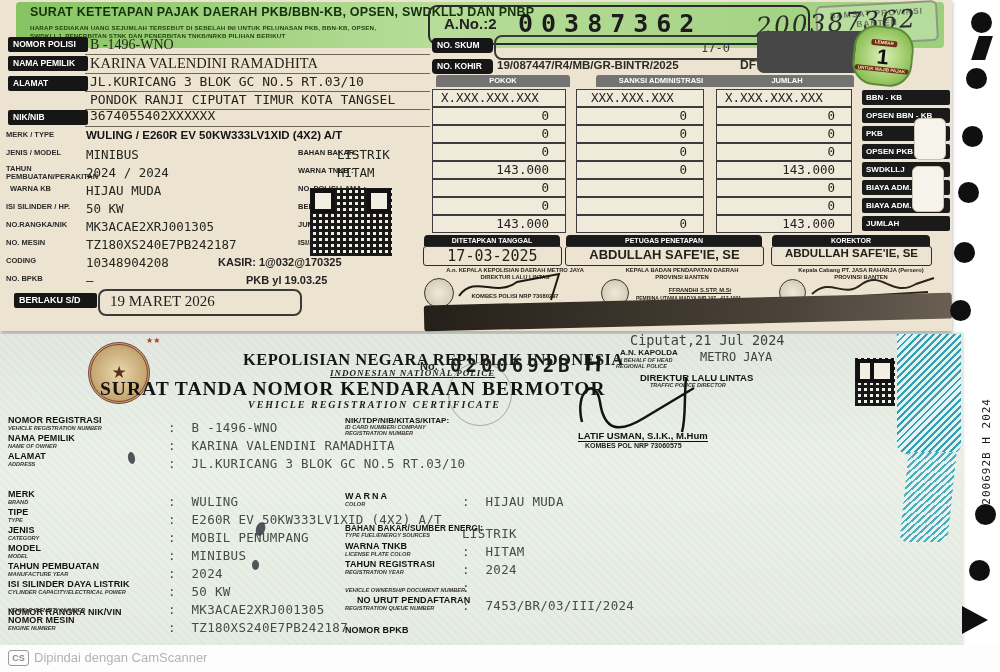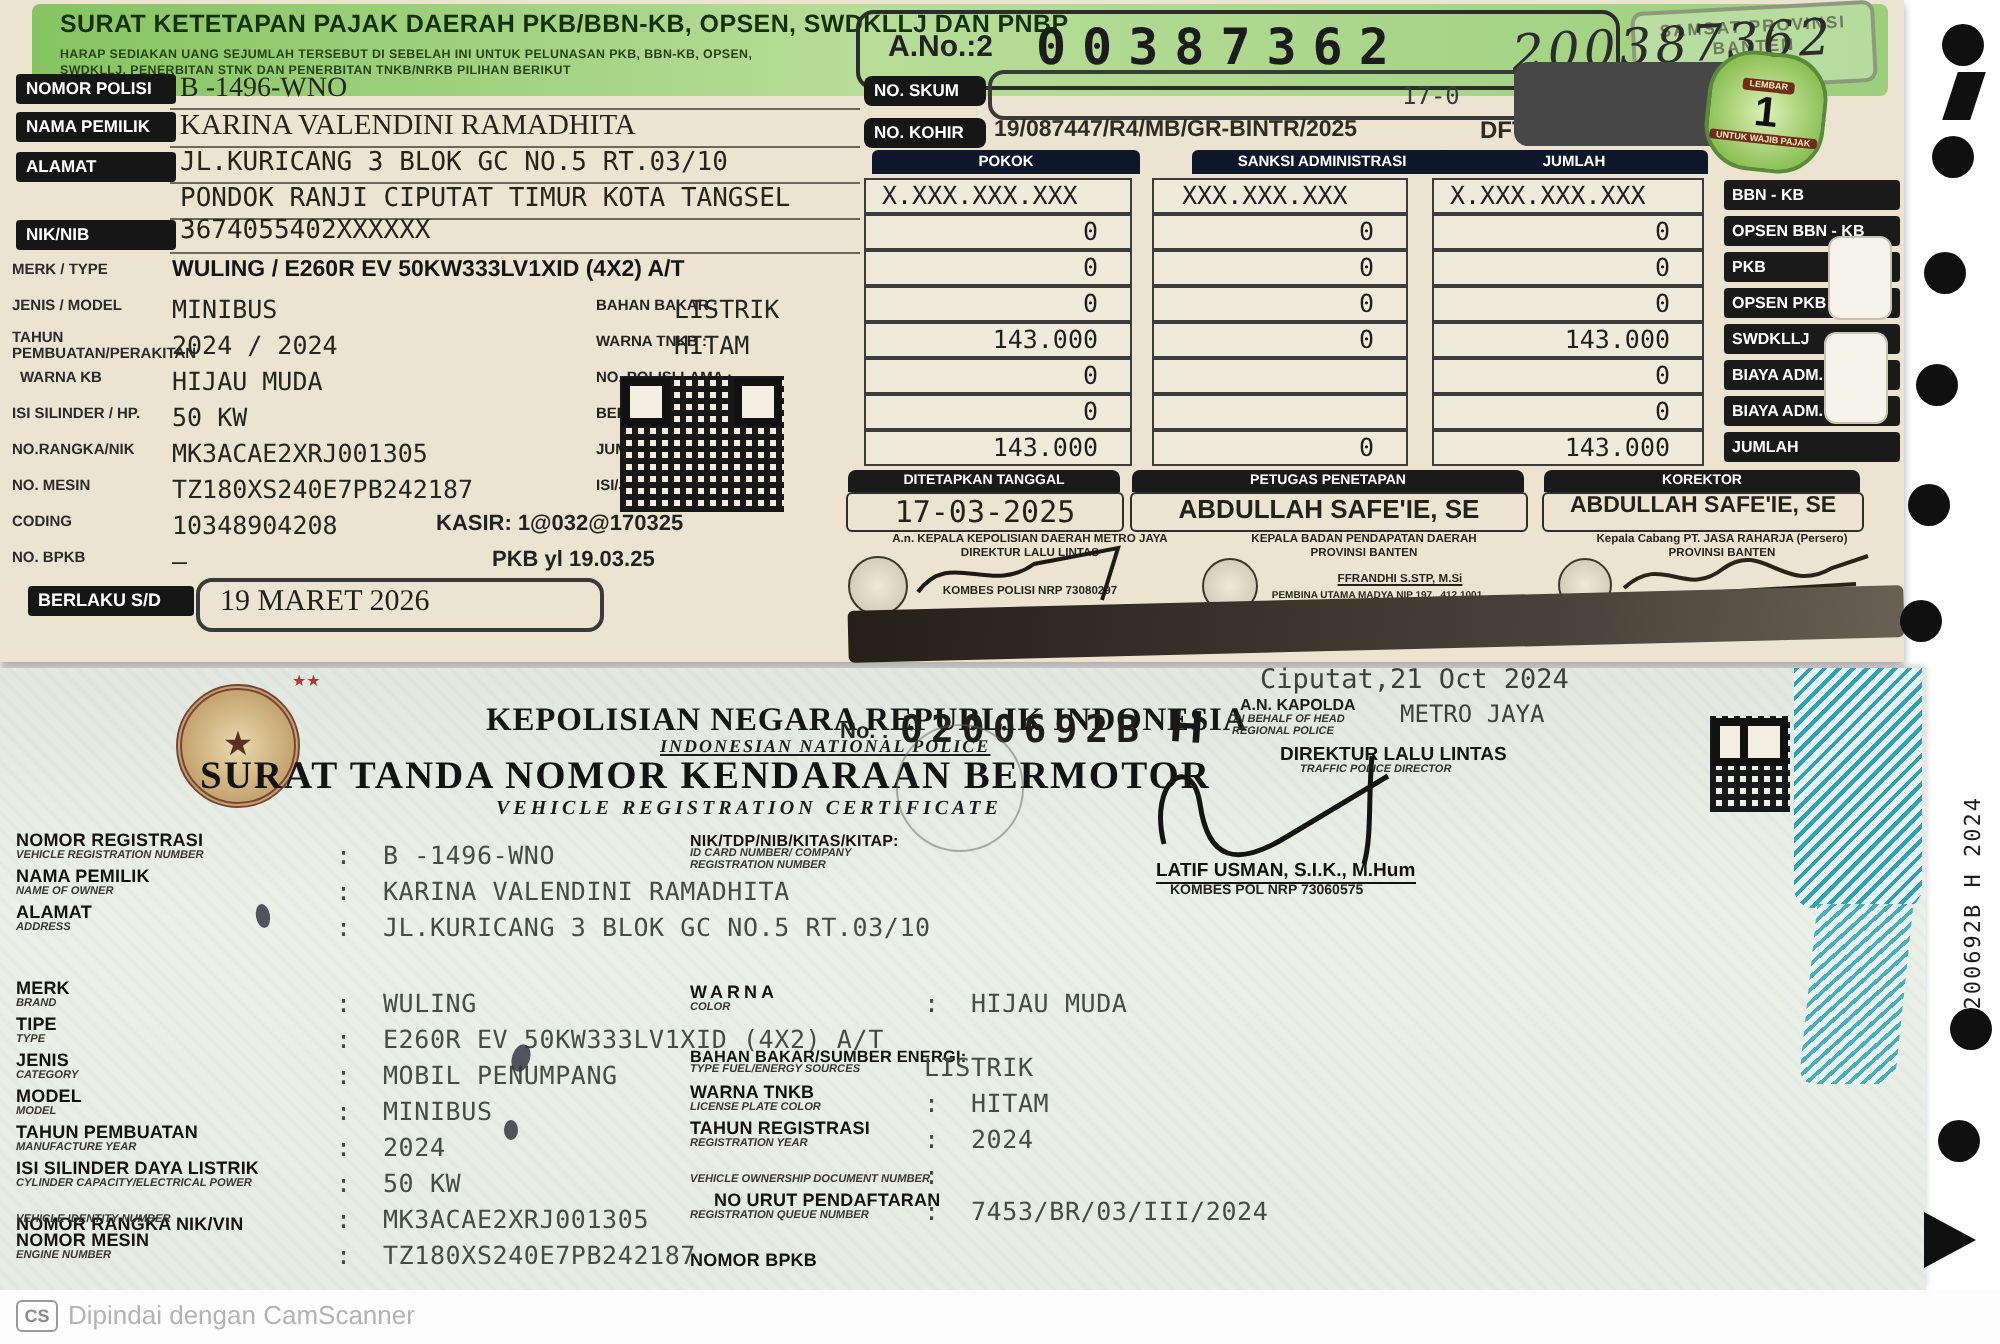--- a/index.html
+++ b/index.html
@@ -29,21 +29,21 @@
     padding-top:3px;background:rgba(255,255,255,.25);}
   .hand{position:absolute;left:756px;top:8px;font-family:"DejaVu Serif",serif;font-style:italic;
     font-size:25px;color:#2c2c2c;transform:rotate(-3deg);letter-spacing:2px;}
   .redact{position:absolute;background:#474747;border-radius:7px;}
   .lembar{position:absolute;left:853px;top:26px;width:56px;height:56px;border-radius:38%;
     background:radial-gradient(#dff0b8,#8cc055 75%);border:2px solid #5a8a3a;transform:rotate(6deg);
     display:flex;flex-direction:column;align-items:center;justify-content:center;}
   .lm-top,.lm-bot{background:#6d2c1c;color:#ffe9b0;font-size:4.5px;font-weight:bold;padding:0 3px;border-radius:2px;text-align:center;line-height:5.5px;}
   .lm-num{font-size:21px;font-weight:bold;color:#101010;line-height:21px;}
   .skumbox{position:absolute;left:494px;top:35px;width:360px;height:21px;border:2px solid #3a3a3a;border-radius:8px;}
-  .thead{position:absolute;top:75px;height:12px;background:#0f172a;color:#fff;font-weight:bold;font-size:7.5px;
+  .thead{position:absolute;top:75px;height:12px;background:#737373;color:#fff;font-weight:bold;font-size:7.5px;
     text-align:center;line-height:12px;border-radius:3px 3px 0 0;}
   .tc{position:absolute;border:1.6px solid #3c3c3c;background:rgba(255,255,255,.22);
     font-family:"DejaVu Sans Mono",monospace;font-size:12.5px;color:#1e1e1e;text-align:right;
     padding:0 16px 0 0;height:16px;line-height:16px;box-sizing:content-box;}
   .rlb{position:absolute;left:862px;width:84px;background:#1a1a1a;color:#fff;font-weight:bold;font-size:8px;
     height:15px;line-height:15px;padding-left:4px;border-radius:2px;}
   .ochip{position:absolute;top:235px;height:11px;background:#1a1a1a;color:#fff;font-weight:bold;font-size:7px;
     text-align:center;line-height:11px;border-radius:4px 4px 0 0;}
   .obox{position:absolute;top:246px;height:18px;border:1.8px solid #2e2e2e;border-radius:3px;text-align:center;}
   .sgt{position:absolute;font-size:5.8px;font-weight:bold;color:#241f18;text-align:center;line-height:6.5px;}
@@ -333,21 +333,21 @@
   <div class="tv" style="left:462px;top:228px;">2024</div>
 
   <div class="blab" style="left:345px;top:244px;margin-top:48px;">NOMOR BPKB</div>
   <div class="bsub" style="left:345px;top:253px;">VEHICLE OWNERSHIP DOCUMENT NUMBER</div>
   <div class="tv" style="left:462px;top:246px;"></div>
 
   <div class="blab" style="left:357px;top:262px;">NO URUT PENDAFTARAN</div>
   <div class="bsub" style="left:345px;top:271px;">REGISTRATION QUEUE NUMBER</div>
   <div class="tv" style="left:462px;top:264px;">7453/BR/03/III/2024</div>
 
-  <div class="mono abs" style="left:630px;top:-2px;font-size:13.5px;color:#3c423a;">Ciputat,21 Oct 2024</div>
+  <div class="mono abs" style="left:630px;top:-2px;font-size:13.5px;color:#3c423a;">Ciputat,21 Jul 2024</div>
   <div class="abs" style="left:620px;top:14px;font-size:8px;font-weight:bold;color:#1b1a17;">A.N. KAPOLDA</div>
   <div class="abs" style="left:614px;top:23px;font-size:5.5px;font-style:italic;font-weight:bold;color:#33312c;">ON BEHALF OF HEAD</div>
   <div class="abs" style="left:616px;top:29px;font-size:5.5px;font-style:italic;font-weight:bold;color:#33312c;">REGIONAL POLICE</div>
   <div class="mono abs" style="left:700px;top:16px;font-size:12px;color:#3c423a;">METRO JAYA</div>
   <div class="abs" style="left:640px;top:38px;font-size:9.5px;font-weight:bold;color:#15140f;">DIREKTUR LALU LINTAS</div>
   <div class="abs" style="left:650px;top:48px;font-size:5.5px;font-style:italic;font-weight:bold;color:#33312c;">TRAFFIC POLICE DIRECTOR</div>
   <svg class="abs" style="left:572px;top:38px;" width="150" height="64" viewBox="0 0 150 64">
       <path d="M10 50 C2 18 24 4 28 30 C32 58 46 62 72 46 L122 16 M114 6 C112 28 114 46 110 60" stroke="#141412" stroke-width="2.5" fill="none"></path>
     </svg>
   <div class="abs" style="left:578px;top:96px;font-size:9.5px;font-weight:bold;color:#12110e;border-bottom:1.5px solid #12110e;">LATIF USMAN, S.I.K., M.Hum</div>

